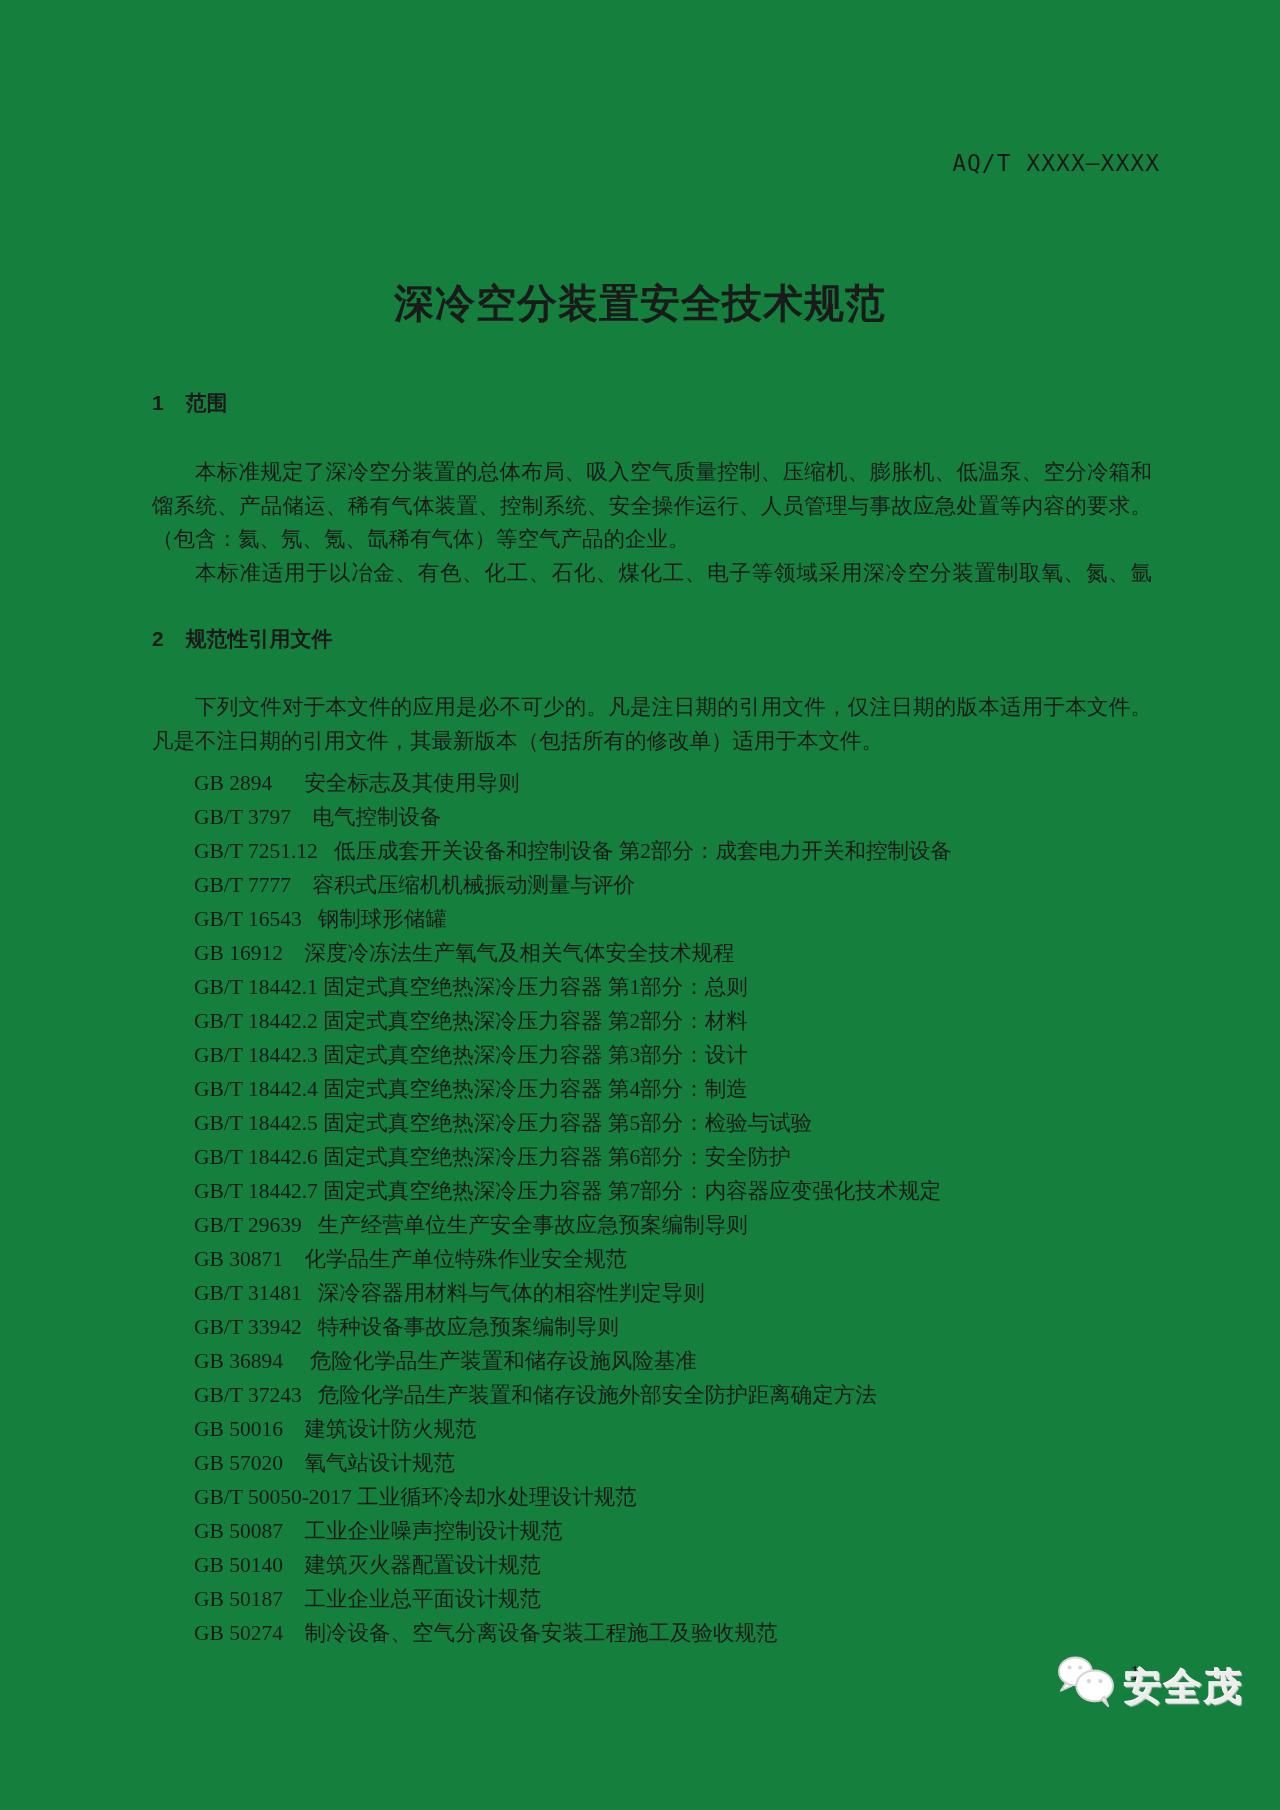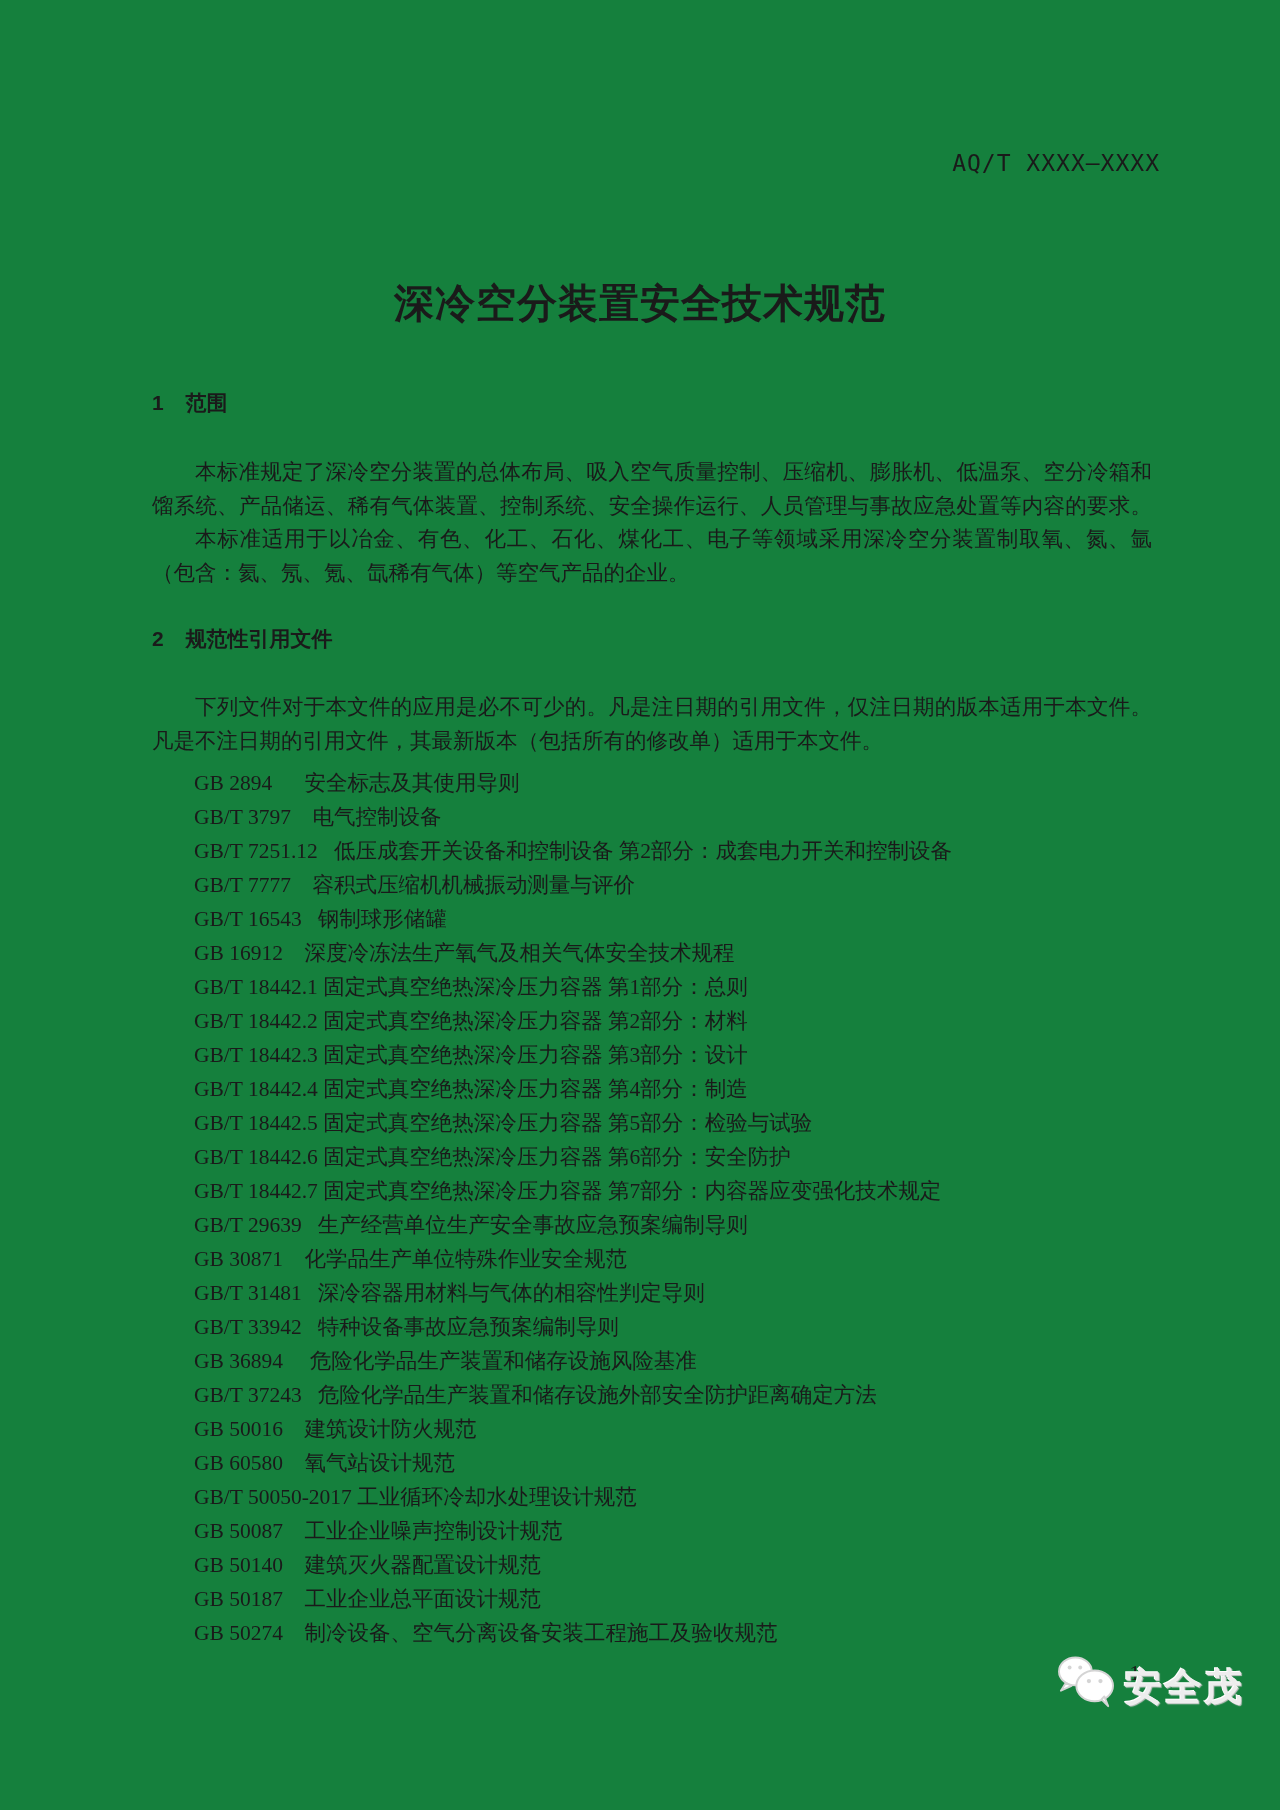--- a/index.html
+++ b/index.html
@@ -95,22 +95,22 @@
       <span class="sec-num">1</span>
       <span class="sec-text">范围</span>
     </div>
 
     <div class="para para-1">
       <div class="line indent fill">本标准规定了深冷空分装置的总体布局、吸入空气质量控制、压缩机、膨胀机、低温泵、空分冷箱和精</div>
       <div class="line fill">馏系统、产品储运、稀有气体装置、控制系统、安全操作运行、人员管理与事故应急处置等内容的要求。</div>
     </div>
 
     <div class="para">
+      <div class="line">（包含：氦、氖、氪、氙稀有气体）等空气产品的企业。</div>
       <div class="line indent fill">本标准适用于以冶金、有色、化工、石化、煤化工、电子等领域采用深冷空分装置制取氧、氮、氩</div>
-      <div class="line">（包含：氦、氖、氪、氙稀有气体）等空气产品的企业。</div>
     </div>
 
     <div class="sec-heading heading-2">
       <span class="sec-num">2</span>
       <span class="sec-text">规范性引用文件</span>
     </div>
 
     <div class="para para-3">
       <div class="line indent fill">下列文件对于本文件的应用是必不可少的。凡是注日期的引用文件，仅注日期的版本适用于本文件。</div>
       <div class="line">凡是不注日期的引用文件，其最新版本（包括所有的修改单）适用于本文件。</div>
@@ -130,21 +130,21 @@
       <div class="ref-item">GB/T 18442.5 固定式真空绝热深冷压力容器 第5部分：检验与试验</div>
       <div class="ref-item">GB/T 18442.6 固定式真空绝热深冷压力容器 第6部分：安全防护</div>
       <div class="ref-item">GB/T 18442.7 固定式真空绝热深冷压力容器 第7部分：内容器应变强化技术规定</div>
       <div class="ref-item">GB/T 29639   生产经营单位生产安全事故应急预案编制导则</div>
       <div class="ref-item">GB 30871    化学品生产单位特殊作业安全规范</div>
       <div class="ref-item">GB/T 31481   深冷容器用材料与气体的相容性判定导则</div>
       <div class="ref-item">GB/T 33942   特种设备事故应急预案编制导则</div>
       <div class="ref-item">GB 36894     危险化学品生产装置和储存设施风险基准</div>
       <div class="ref-item">GB/T 37243   危险化学品生产装置和储存设施外部安全防护距离确定方法</div>
       <div class="ref-item">GB 50016    建筑设计防火规范</div>
-      <div class="ref-item">GB 60580    氧气站设计规范</div>
+      <div class="ref-item">GB 57020    氧气站设计规范</div>
       <div class="ref-item">GB/T 50050-2017 工业循环冷却水处理设计规范</div>
       <div class="ref-item">GB 50087    工业企业噪声控制设计规范</div>
       <div class="ref-item">GB 50140    建筑灭火器配置设计规范</div>
       <div class="ref-item">GB 50187    工业企业总平面设计规范</div>
       <div class="ref-item">GB 50274    制冷设备、空气分离设备安装工程施工及验收规范</div>
     </div>
 
   </div>
 
   <div class="page-number">1</div>

